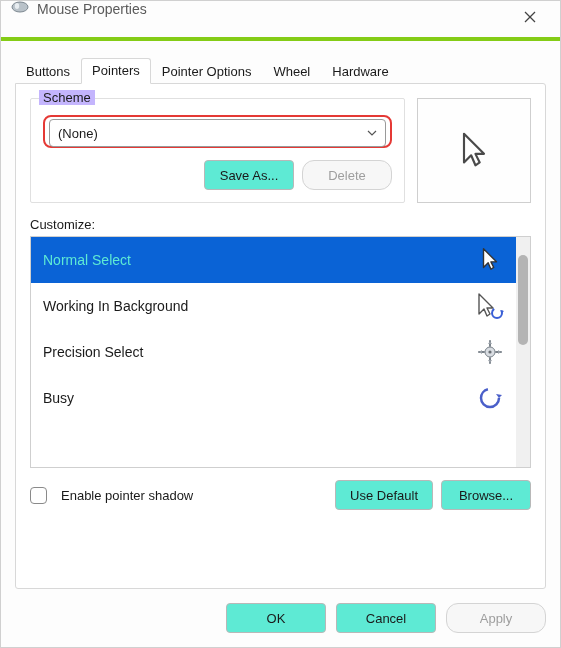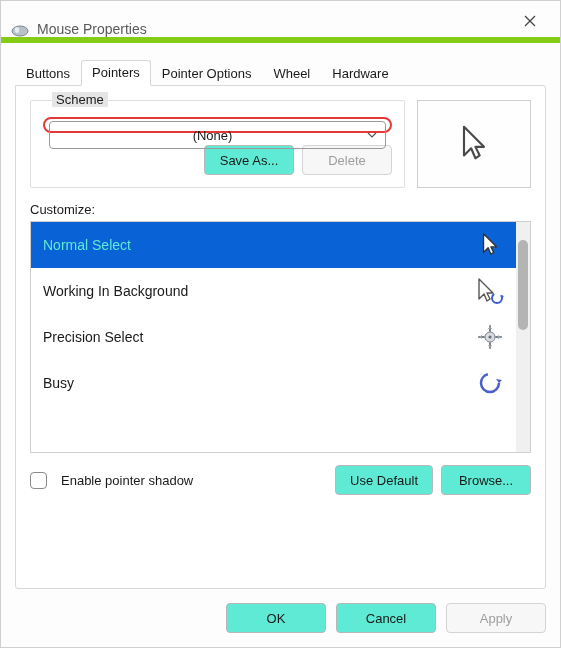--- a/index.html
+++ b/index.html
@@ -17,25 +17,25 @@
     border: 1px solid #d0d0d0;
     box-sizing: border-box;
     display: flex;
     flex-direction: column;
     position: relative;
   }
   
   .titlebar {
     height: 36px;
     display: flex;
-    align-items: flex-end;
+    align-items: flex-start;
     padding: 0 8px 0 10px;
     color: #5a5a5a;
     font-size: 14px;
-    border-bottom: 6px solid #84cc16;
+    border-bottom: 4px solid #84cc16;
   }
   .titlebar .app-icon {
     width: 18px;
     height: 12px;
     margin-right: 8px;
     display: flex;
     align-items: center;
     justify-content: center;
   }
   .titlebar .title-text {
@@ -104,37 +104,36 @@
   .scheme-group {
     flex: 1;
     border: 1px solid #e0e0e0;
     border-radius: 2px;
     padding: 16px 12px 12px 12px;
     position: relative;
   }
   .scheme-group .grp-label {
     position: absolute;
     top: -9px;
-    left: 21px;
-    background: #e5e5e5;
+    left: 8px;
+    background: #c4b5fd;
     padding: 0 4px;
     font-size: 13px;
   }
 
   .combo {
     border: 2px solid #e53935;
     border-radius: 8px;
-    height: 16px;
+    height: 33px;
     display: flex;
     align-items: center;
     padding: 0 10px;
     background: #ffffff;
     box-sizing: border-box;
     position: relative;
-    text-align: center;
   }
   .combo-inner {
     border: 1px solid #9a9a9a;
     border-radius: 4px;
     height: 26px;
     display: flex;
     align-items: center;
     padding: 0 8px;
     position: absolute;
     left: 4px;
@@ -162,21 +161,21 @@
     border: 1px solid #b8b8b8;
     border-radius: 4px;
     background: #5eead4;
     display: inline-flex;
     align-items: center;
     justify-content: center;
     font-size: 13px;
     padding: 0 14px;
     box-sizing: border-box;
   }
-  .btn.disabled { color: #9e9e9e; border-color: #d4d4d4; background: #f7f7f7; }
+  .btn.disabled { color: #9e9e9e; border-color: #d4d4d4; background: #f7f7f7; border-radius: 12px; }
 
   
   .preview-box {
     width: 112px;
     border: 1px solid #cfcfcf;
     background: #fefefe;
     display: flex;
     align-items: center;
     justify-content: center;
   }

